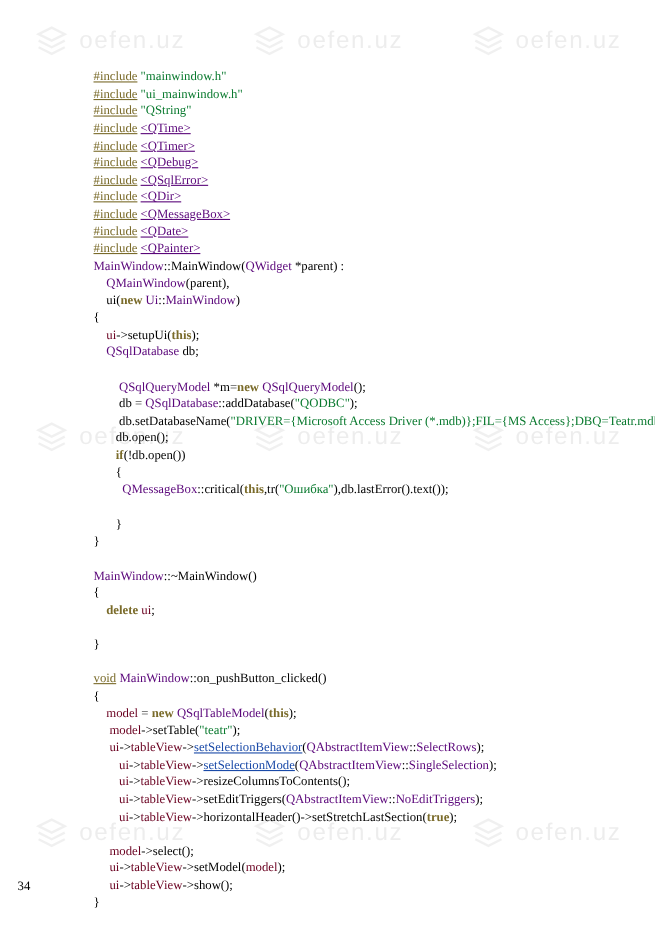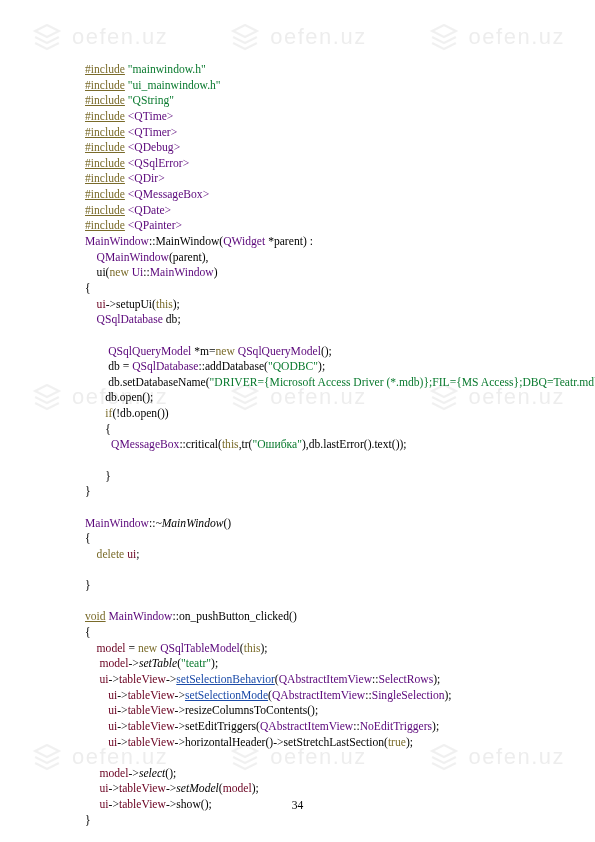--- a/index.html
+++ b/index.html
@@ -10,36 +10,36 @@
   font-size:11.6px;
   line-height:1.35;
   position:relative;
   overflow:hidden;
 }
 .page { position:relative; width:595px; height:842px; padding:62px 62px 40px 85px; }
 .code { white-space:pre; }
 
 .kw  { color:#7a6b2a;text-decoration:underline; }    
 .str { color:#0a7a2f; }    
-.ang { color:#5a067a; }    
+.ang { color:#5a067a;text-decoration:underline; }    
 .cls { color:#5a067a; }    
-.mth { font-style:italic; color:#000; }
+.mth { color:#000; }
 .id  { color:#6a0020; }    
 .blu { color:#1a4aa8;text-decoration:underline; }    
-.trd { color:#7a6b2a; }    
+.trd { color:#7a6b2a;font-weight:bold; }    
 .dk  { color:#000; }
 
 .wm { position:absolute; left:0; right:0; display:flex; justify-content:space-around; pointer-events:none; opacity:0.25; }
 .wm.top { top:20px; }
 .wm.mid { top:380px; }
 .wm.bot { top:740px; }
 .wm-i { display:flex; align-items:center; gap:8px; color:#b9b9b9; font-family:Arial,sans-serif; font-weight:300; font-size:22px; letter-spacing:1.5px; }
 .wm-i svg { width:34px; height:34px; }
 
-.pagenum { position:absolute; bottom:28px; left:0; right:0; text-align:center; font-size:11.6px; }
+.pagenum { position:absolute; bottom:28px; left:16px; right:0; text-align:left; font-size:11.6px; }
 </style>
 </head>
 <body>
 
 <div class="wm top">
   <div class="wm-i">
     <svg viewBox="0 0 40 40" fill="none" stroke="#c7c7c7" stroke-width="2.6">
         <path d="M6 13 L20 6 L34 13 L20 20 Z"></path>
         <path d="M6 20 L20 27 L34 20"></path>
         <path d="M6 27 L20 34 L34 27"></path>

